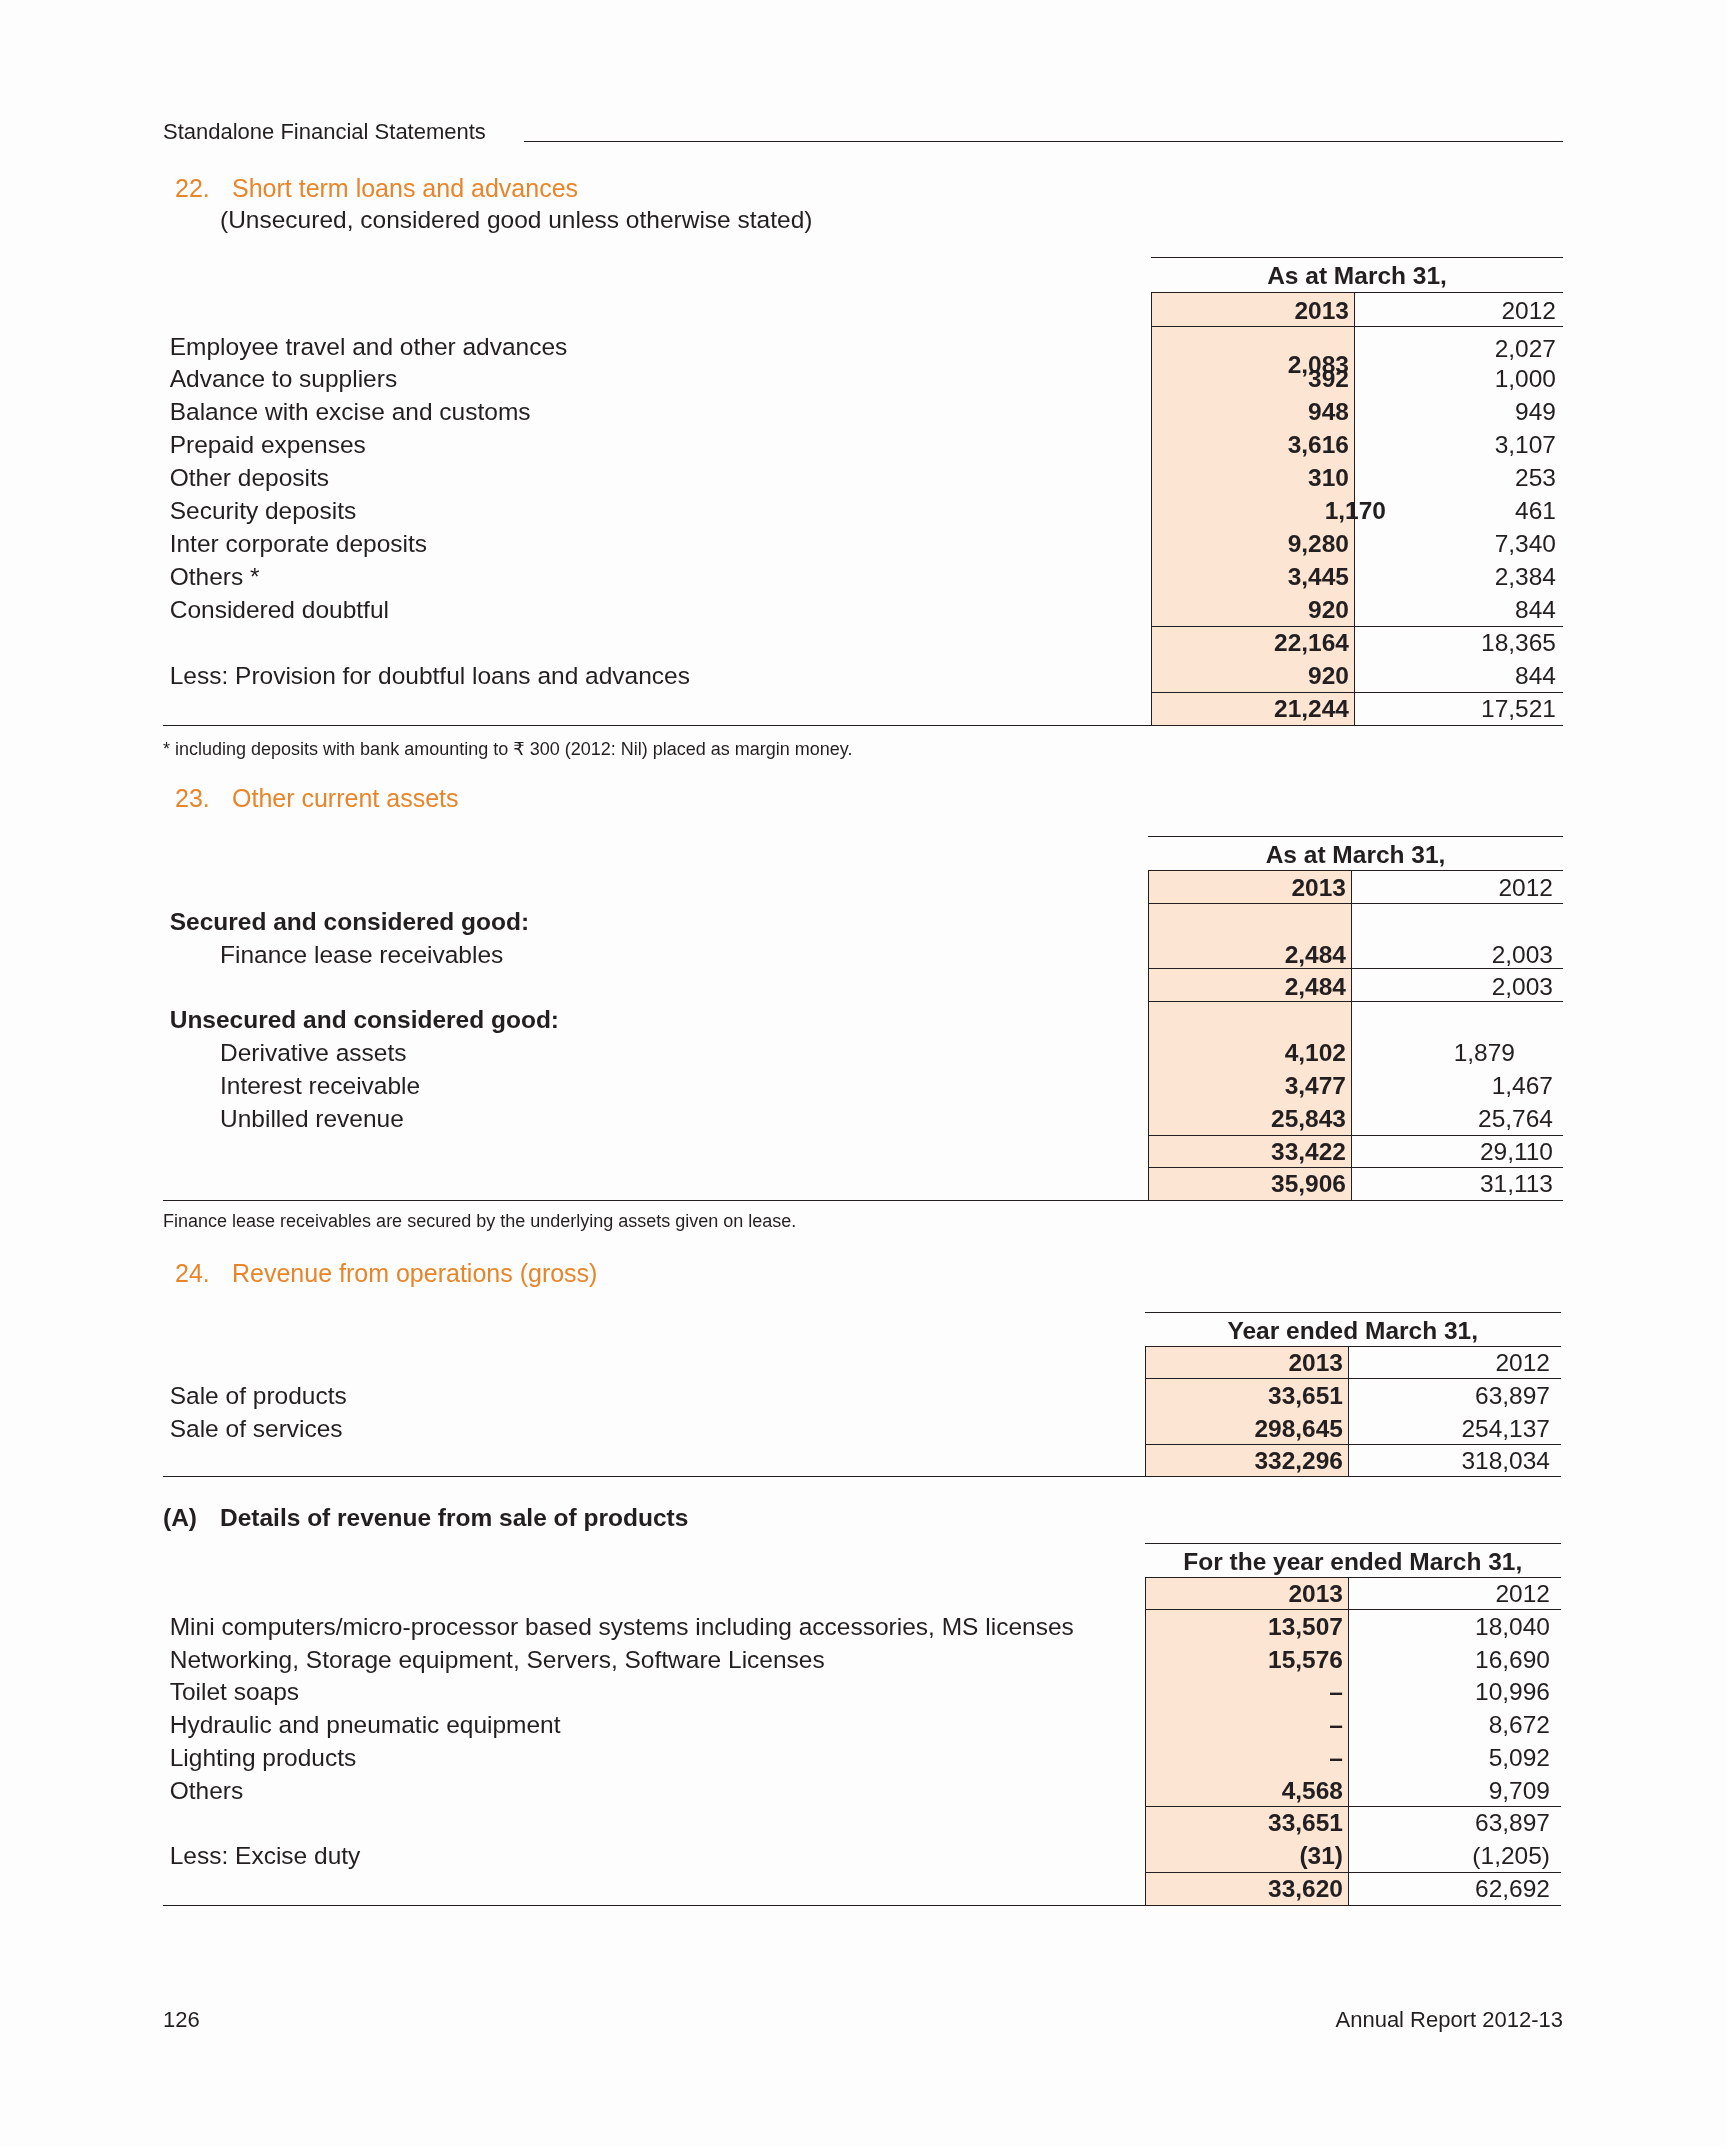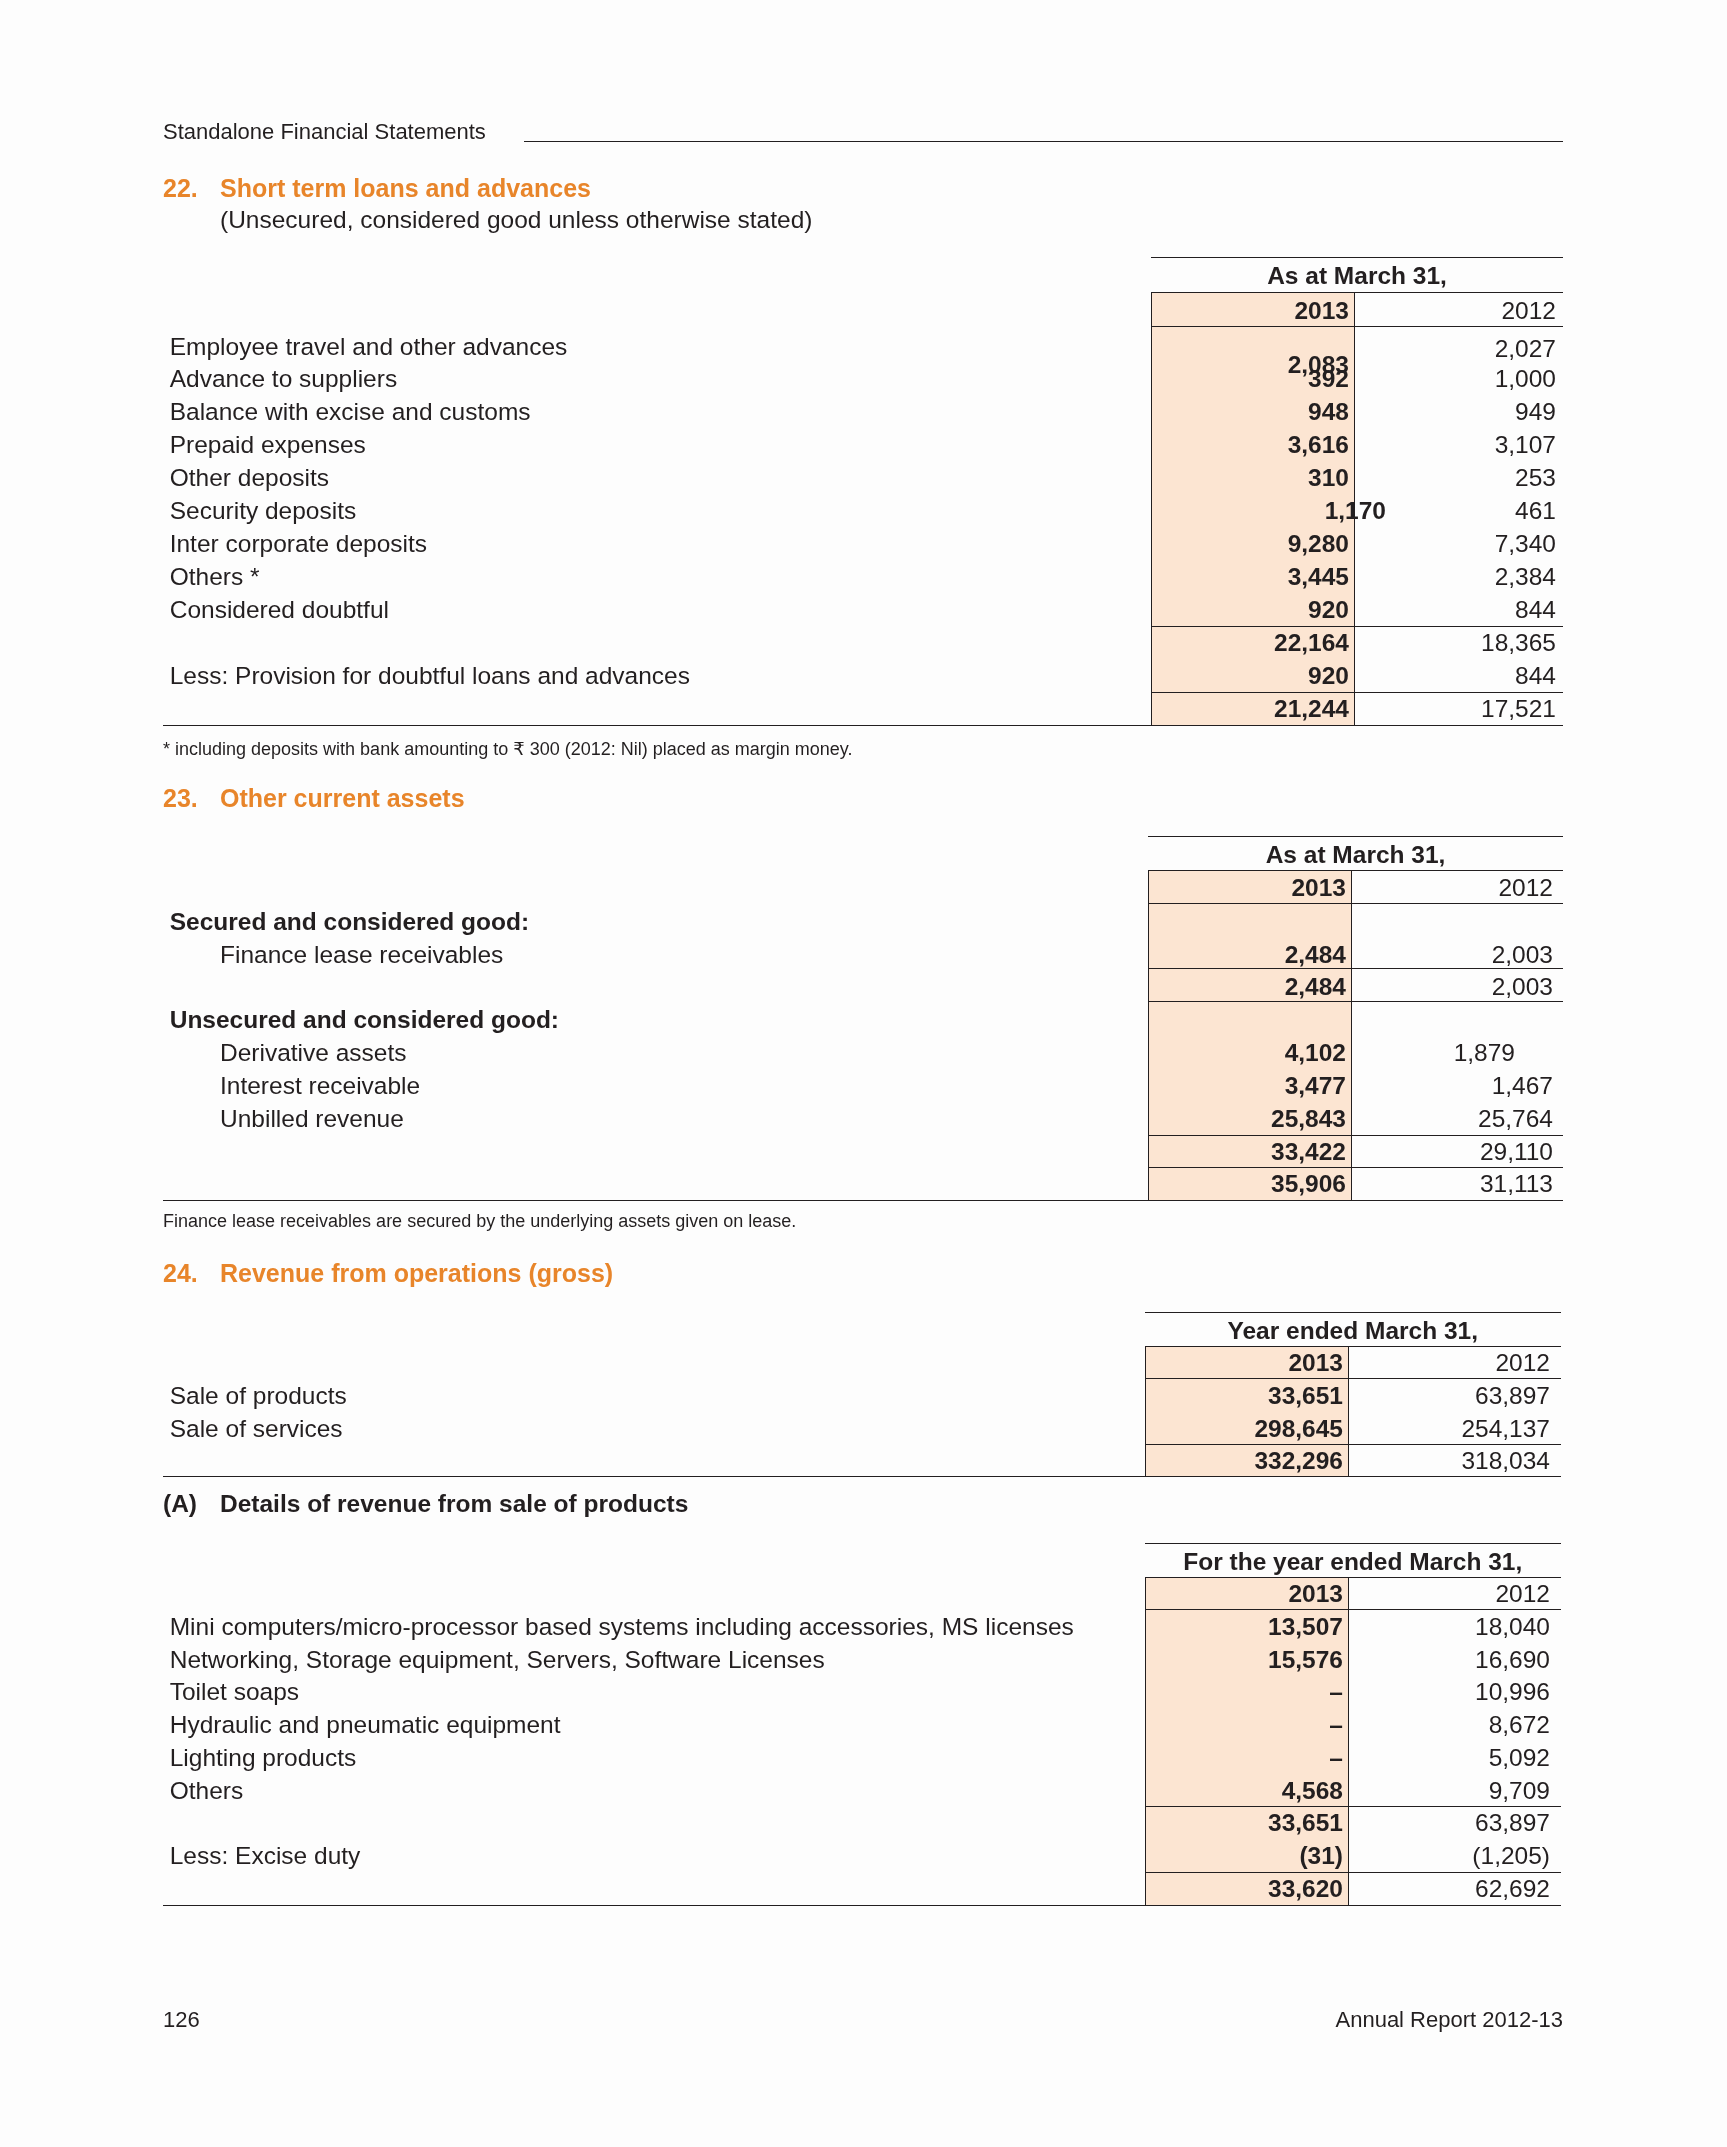--- a/index.html
+++ b/index.html
@@ -7,24 +7,24 @@
     width:1727px; height:2147px; background:#fdfdfd; position:relative;
     font-family:"Liberation Sans", "DejaVu Sans", sans-serif; color:#231f20;
     overflow:hidden;
   }
   .abs { position:absolute; }
   .running-head {
     left:163px; top:120px; width:1400px; height:25px; font-size:22px;
     display:flex; align-items:flex-end;gap:36px;
   }
   .running-head .rule { flex:1; border-bottom:1.7px solid #231f20; margin-left:1.7px; height:0; margin-bottom:3.4px; }
-  .sec-title { font-size:25px; font-weight:bold; color:#e8852a; white-space:nowrap; }
+  .sec-title { font-size:25px; font-weight:normal; color:#e8852a; white-space:nowrap;margin-left:12px; }
   .sec-title .num { display:inline-block; width:57px; }
   .subtitle { font-size:24.5px; }
-  .sub-head { font-size:24.5px; font-weight:bold; white-space:nowrap; }
+  .sub-head { font-size:24.5px; font-weight:bold; white-space:nowrap;margin-top:14px; }
   .sub-head .num { display:inline-block; width:57px; }
   .note { font-size:18px; white-space:nowrap; }
 
   .tbl { position:absolute; left:163px; width:1400px; }
   .tbl .bottom-rule { position:absolute; left:0; right:0; height:0; border-top:1.7px solid #231f20; }
   .fill13 { position:absolute; background:#fce5d2; border-left:1.7px solid #231f20; border-right:1.7px solid #231f20; }
   .hline { position:absolute; height:0; border-top:1.7px solid #231f20; }
   .cell { position:absolute; height:33px; line-height:33px; font-size:24.5px; white-space:nowrap; }
   .lbl { left:6.7px; }
   .lbl.indent { left:57px; }

